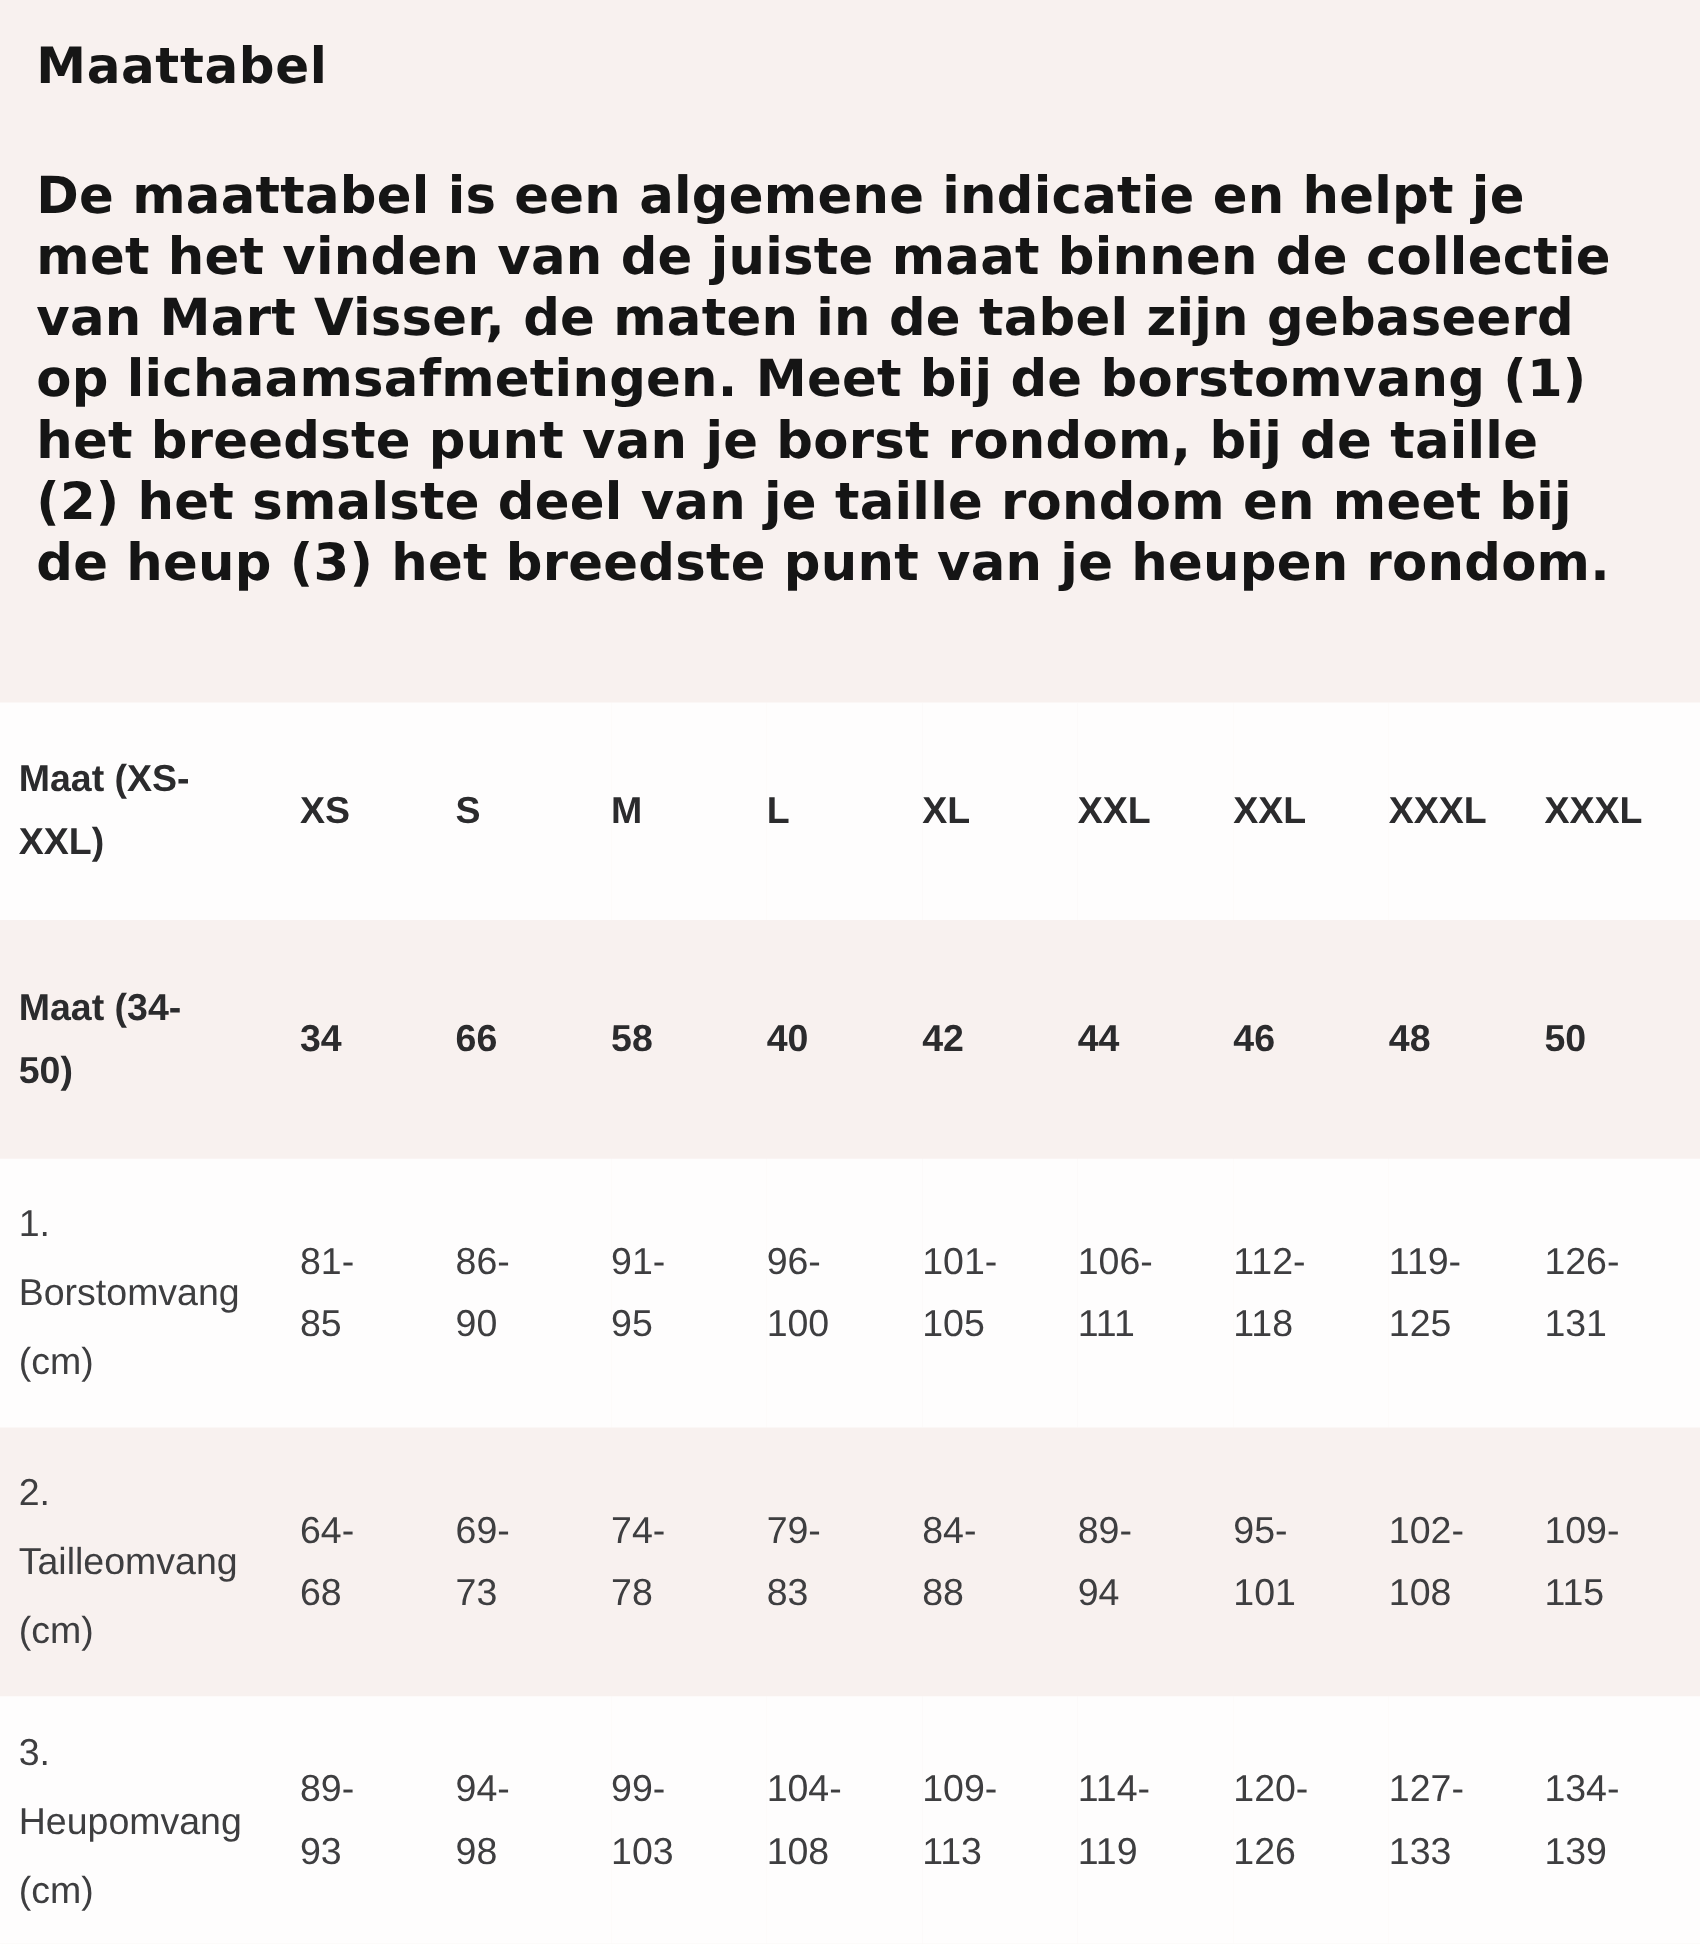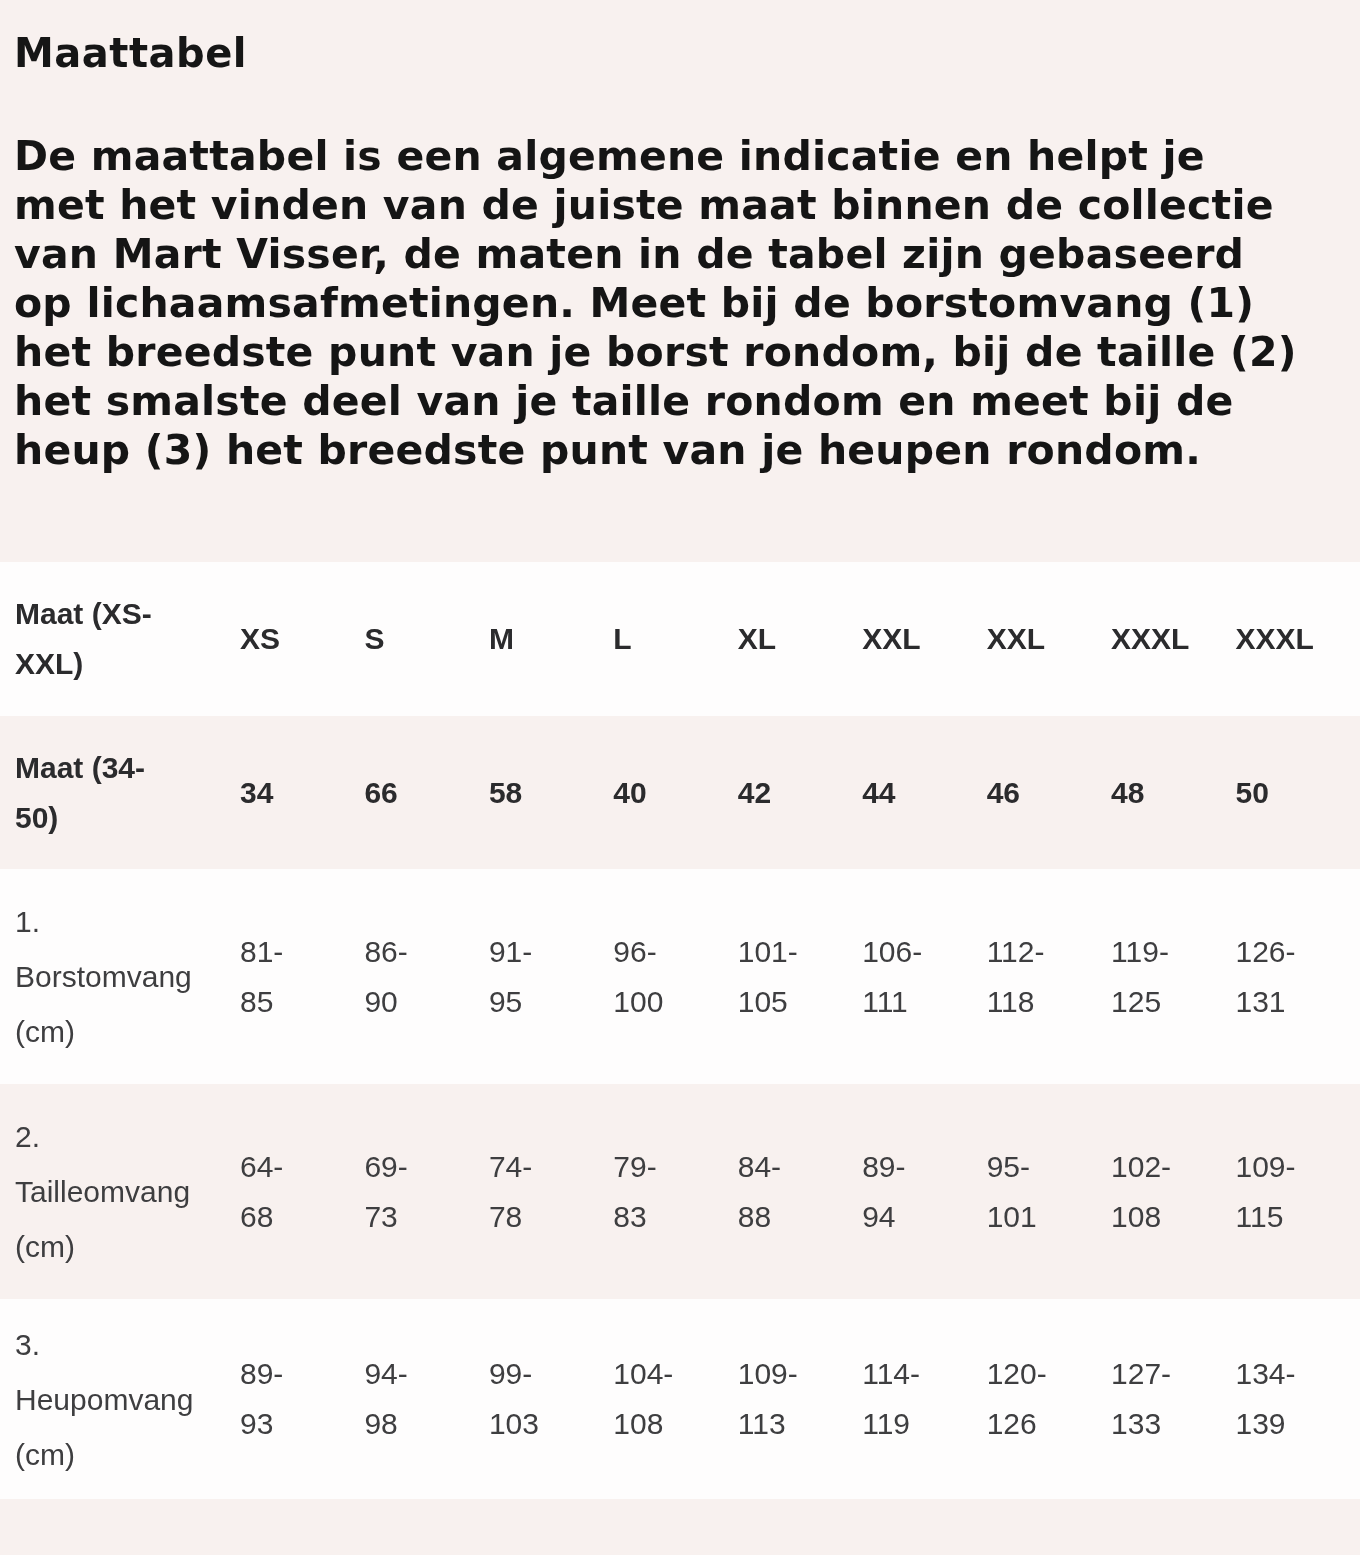--- a/index.html
+++ b/index.html
@@ -9,20 +9,21 @@
   body {
     width: 1360px;
     height: 1555px;
     background: #f8f1ef;
     overflow: hidden;
     font-family: "DejaVu Sans", sans-serif;
     color: #1c1c1c;
   }
   .intro-wrap {
     padding: 30px 58px 0 14px;
+    margin-left: 15px;
   }
   h1.page-title {
     margin: 0;
     font-size: 40px;
     font-weight: 700;
     letter-spacing: 0.5px;
     color: #161616;
   }
   p.intro-par {
     margin: 0;
@@ -63,22 +64,22 @@
   tr.emph td {
     font-weight: 700;
     color: #2b2b2d;
   }
   tr.plain td {
     font-weight: 400;
     color: #3e3e40;
   }
   tr.plain td.row-label { line-height: 55px; }
 
-  tr[data-row="0"] { height: 154px; }
-  tr[data-row="1"] { height: 153px; }
+  tr[data-row="0"] { height: 174px; }
+  tr[data-row="1"] { height: 191px; }
   tr[data-row="2"] { height: 215px; }
   tr[data-row="3"] { height: 215px; }
   tr[data-row="4"] { height: 200px; }
 </style>
 </head>
 <body>
 
 <div class="intro-wrap">
   <h1 class="page-title">Maattabel</h1>
   <p class="intro-par first">De maattabel is een algemene indicatie en helpt je met het vinden van de juiste maat binnen de collectie van Mart Visser, de maten in de tabel zijn gebaseerd op lichaamsafmetingen. Meet bij de borstomvang (1) het breedste punt van je borst rondom, bij de taille (2) het smalste deel van je taille rondom en meet bij de heup (3) het breedste punt van je heupen rondom.</p>

